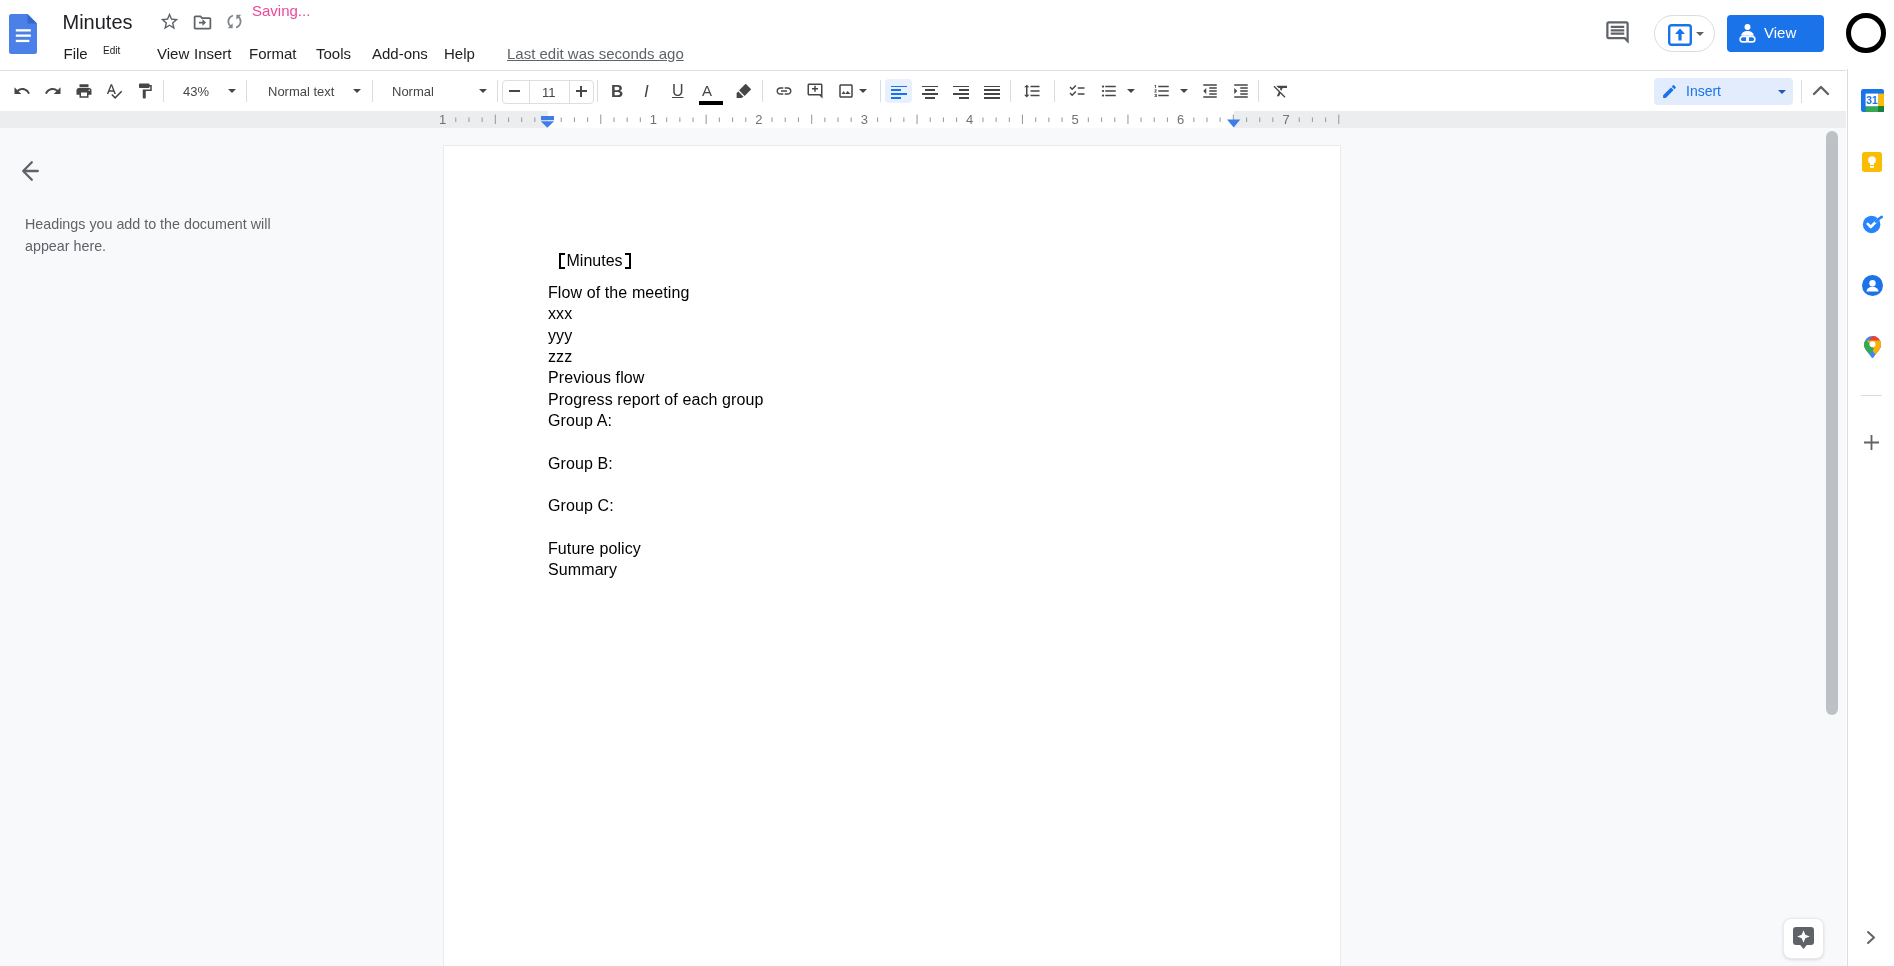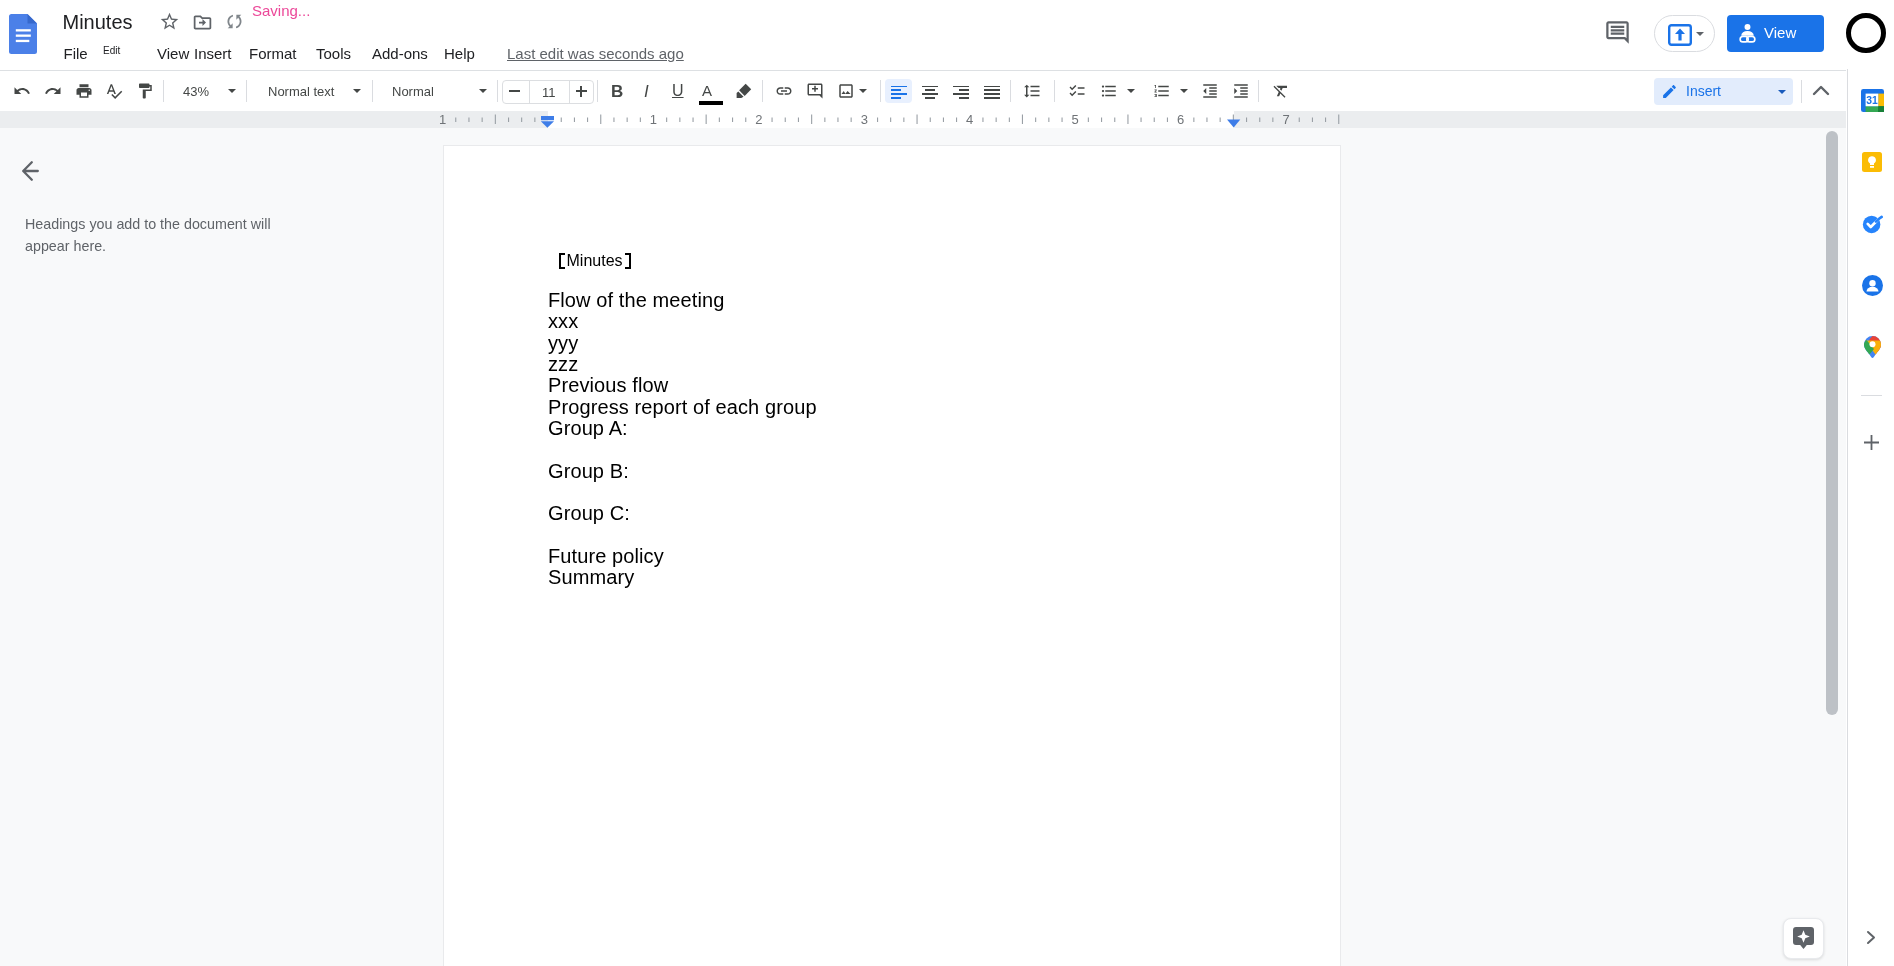--- a/index.html
+++ b/index.html
@@ -6,21 +6,21 @@
 .abs{position:absolute}
 svg{display:block}
 #toolbar{position:absolute;left:0;top:69.5px;width:1846px;height:41.5px;background:#fff;border-top:1px solid #dde0e3}
 #canvas{position:absolute;left:0;top:128px;width:1846px;height:838px;background:#f8f9fa}
 #page{position:absolute;left:443px;top:145px;width:898px;height:821px;background:#fff;border:1px solid #e9eaec;border-bottom:none}
 #sidebar{position:absolute;left:1847px;top:69px;width:47px;height:897px;background:#fff;border-left:1px solid #dadce0}
 .tb{position:absolute;top:79px;width:24px;height:24px;display:flex;align-items:center;justify-content:center}
 .tbdiv{position:absolute;top:80px;width:1px;height:22px;background:#dadce0}
 .caret{position:absolute;width:0;height:0;border-left:4px solid transparent;border-right:4px solid transparent;border-top:4.5px solid #444746}
 .mcaret{width:0;height:0;border-left:4px solid transparent;border-right:4px solid transparent;border-top:4.5px solid #444746}
-#doctext{position:absolute;left:548px;top:290px;font-size:20px;line-height:21.33px;color:#000;letter-spacing:0.1px}
+#doctext{position:absolute;left:548px;top:282px;font-size:16px;line-height:21.33px;color:#000;letter-spacing:0.1px}
 </style></head><body>
 
 <div id="topbar" class="abs" style="left:0;top:0;width:1894px;height:70px;background:#fff">
 <svg class="abs" style="left:9px;top:14px" width="28" height="40" viewBox="0 0 28 40">
 <path d="M18.5 0 H2.5 A2.5 2.5 0 0 0 0 2.5 V37.5 A2.5 2.5 0 0 0 2.5 40 H25.5 A2.5 2.5 0 0 0 28 37.5 V9.5 Z" fill="#4b80e8"></path>
 <path d="M18.5 0 L28 9.5 H18.5 Z" fill="#3668cc"></path>
 <rect x="6.8" y="15.2" width="15" height="2.3" fill="#fff"></rect>
 <rect x="6.8" y="20.5" width="15" height="2.3" fill="#fff"></rect>
 <rect x="6.8" y="25.8" width="13.5" height="2.3" fill="#fff"></rect>
 </svg>

